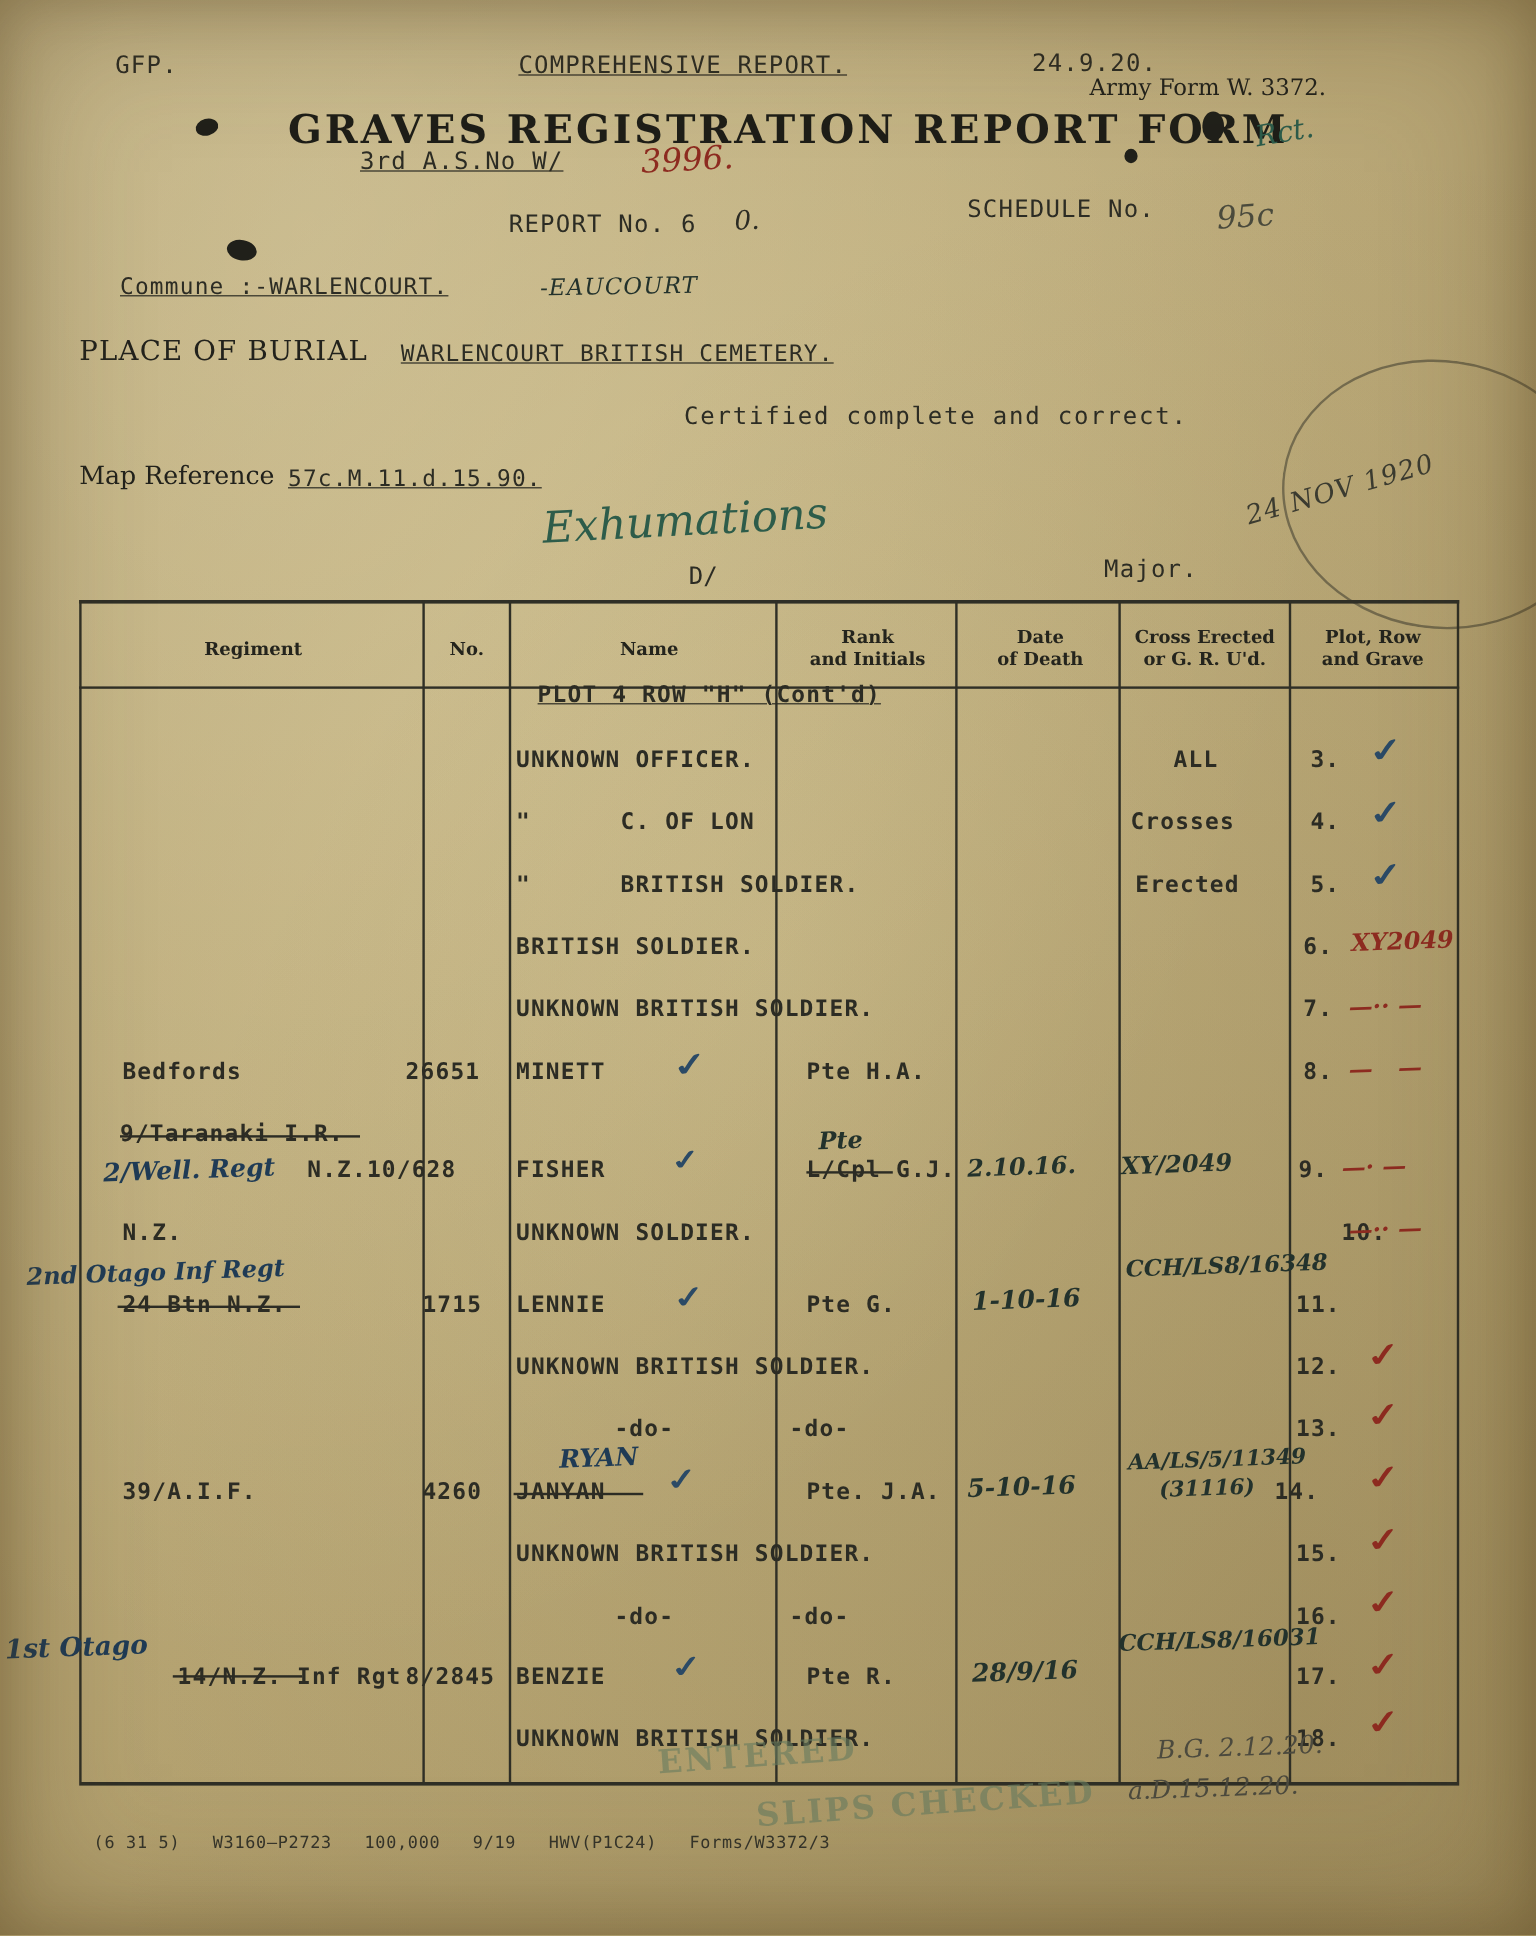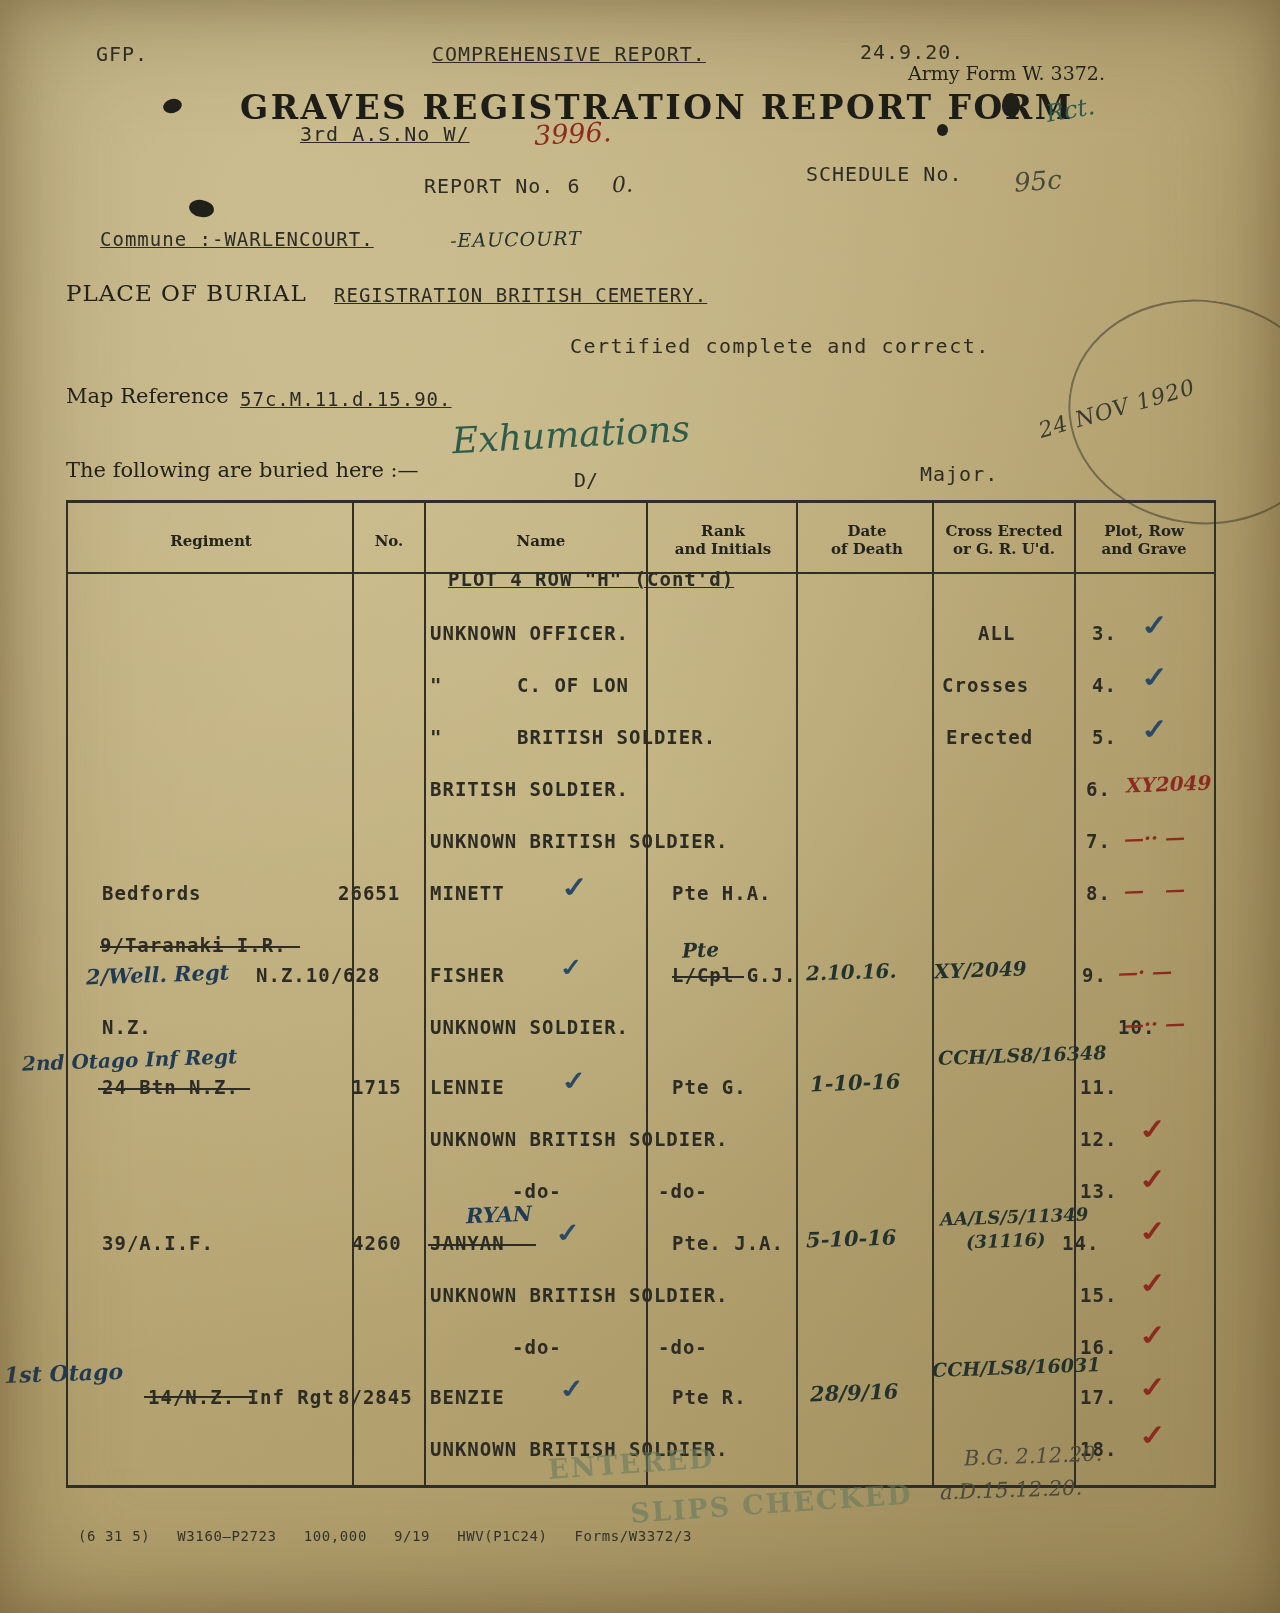--- a/index.html
+++ b/index.html
@@ -145,32 +145,31 @@
   <div class="t typed" id="report-no-label">REPORT No. 6</div>
   <div class="hand" id="hw-60">0.</div>
 
   <div class="t typed" id="schedule-label">SCHEDULE No.</div>
   <div class="hand" id="hw-schedule">95c</div>
 
   <div class="t typed ul" id="commune-line">Commune :-WARLENCOURT.</div>
   <div class="hand" id="hw-eaucourt">-EAUCOURT</div>
 
   <div class="t serif" id="place-label">PLACE OF BURIAL</div>
-  <div class="t typed ul" id="place-value">REGISTRATION BRITISH CEMETERY.</div>
+  <div class="t typed ul" id="place-value">WARLENCOURT BRITISH CEMETERY.</div>
 
   <div class="t typed" id="certified">Certified complete and correct.</div>
 
   <div class="t serif" id="map-label">Map Reference</div>
   <div class="t typed ul" id="map-value">57c.M.11.d.15.90.</div>
 
   <div class="hand" id="hw-exhumations">Exhumations</div>
   <div class="hand grey" id="hw-stamp-date">24 NOV 1920</div>
   <div class="arc"></div>
 
-  <div class="t serif" id="buried-label">The following are buried here :—</div>
   <div class="t typed" id="d-slash">D/</div>
   <div class="t typed" id="major">Major.</div>
 
   <div class="blot" id="blot1"></div>
   <div class="blot" id="blot2"></div>
   <div class="blot" id="blot3"></div>
   <div class="blot" id="blot4"></div>
 
   <div class="table-area">
 

